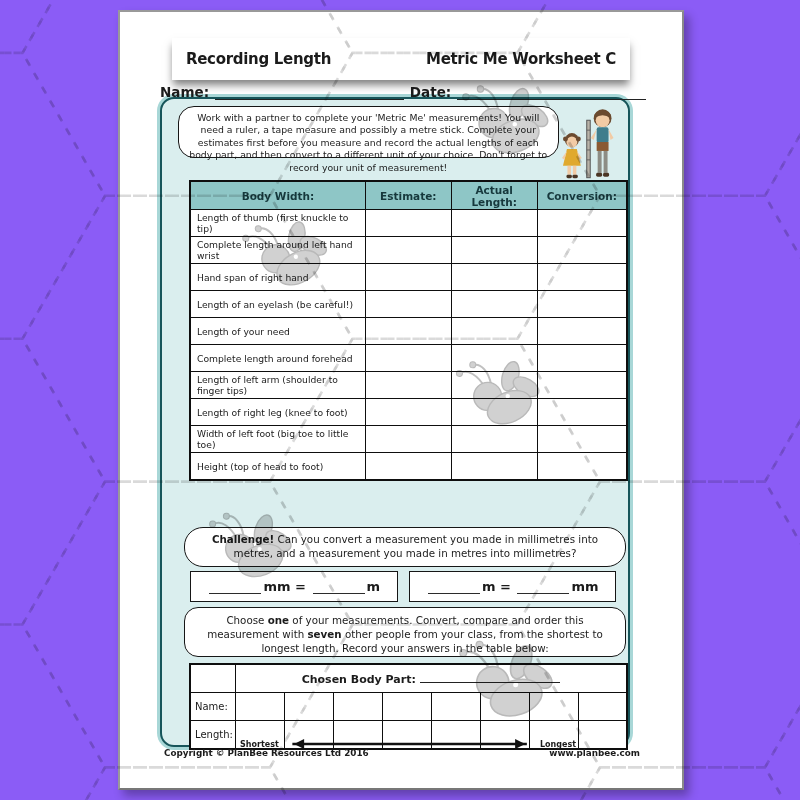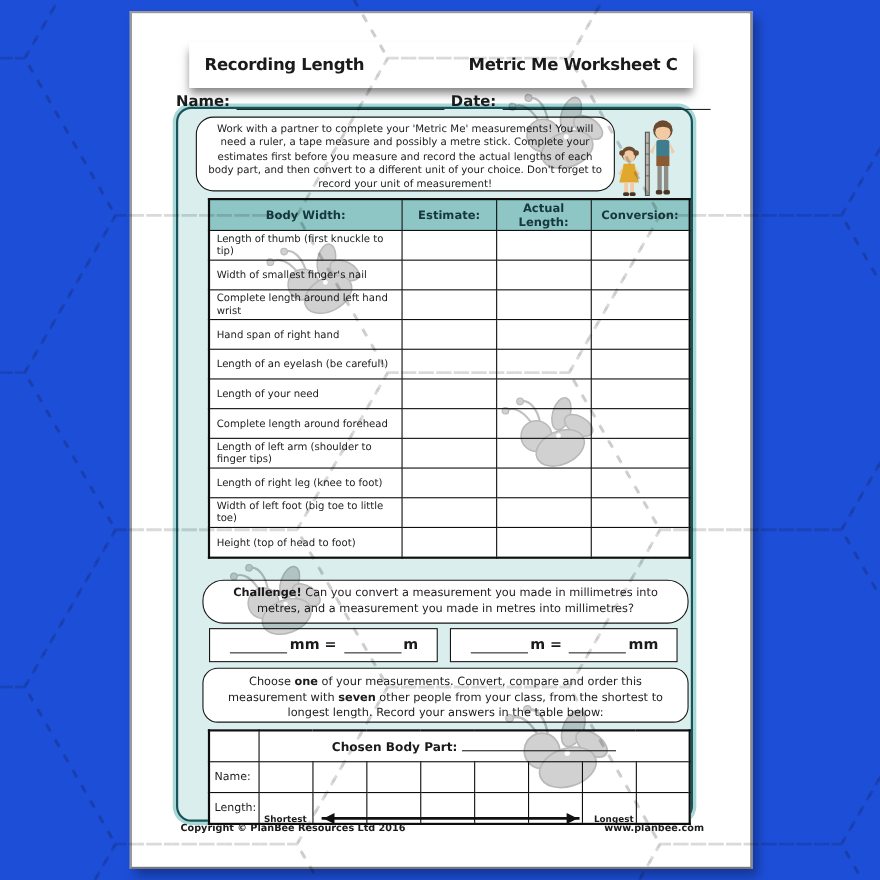--- a/index.html
+++ b/index.html
@@ -1,37 +1,37 @@
 <!DOCTYPE html>
 <html><head>
 <meta charset="utf-8">
 <style>
   html,body{margin:0;padding:0;background:#ffffff;}
-  .canvas{position:relative;width:800px;height:800px;background:#1d4ed8;overflow:hidden;
+  .canvas{position:relative;width:800px;height:800px;background:#8b5cf6;overflow:hidden;
           font-family:"DejaVu Sans",sans-serif;color:#1b1b1b;}
   
   .hex-pattern{position:absolute;left:0;top:0;z-index:30;pointer-events:none;mix-blend-mode:multiply;}
   .bees{position:absolute;left:0;top:0;z-index:31;pointer-events:none;mix-blend-mode:multiply;opacity:.85;}
   
   .sheet{position:absolute;left:118px;top:10px;width:566px;height:780px;background:#fff;
          border:2px solid #999;border-bottom-color:#777;border-right-color:#8a8a8a;
          box-shadow:5px 6px 9px rgba(0,0,0,.30);z-index:10;box-sizing:border-box;}
   .titlebar{position:absolute;left:52px;top:26px;width:458px;height:42px;background:#fff;
             box-shadow:0 6px 8px -1px rgba(0,0,0,.5);display:flex;justify-content:space-between;
             align-items:center;padding:0 14px;box-sizing:border-box;z-index:12;}
   .title-text{font-weight:bold;font-size:15px;letter-spacing:-0.3px;}
   .namedate{position:absolute;left:40px;top:72px;width:486px;display:flex;align-items:flex-end;
             gap:6px;font-weight:bold;font-size:13.5px;z-index:12;}
   .rule{flex:1;border-bottom:1.6px solid #222;height:12px;}
   
   .panel{position:absolute;left:40px;top:85px;width:470px;height:650px;background:#daeeee;
          border:2.5px solid #17555a;border-radius:14px;box-sizing:border-box;
          box-shadow:0 0 0 3px rgba(158,211,211,.9);z-index:11;}
   .instr-row{position:absolute;left:16px;top:7px;width:440px;height:74px;display:flex;}
-  .instr-box{width:384px;height:68px;background:#fff;border:1.8px solid #161616;border-radius:16px;
+  .instr-box{width:384px;height:52px;background:#fff;border:1.8px solid #161616;border-radius:16px;
              padding:5px 9px;box-sizing:border-box;font-size:9.3px;text-align:center;line-height:1.34;}
   .kids{margin-left:2px;}
   table{border-collapse:collapse;}
   .measure{position:absolute;left:27px;top:81px;border:2px solid #0e0e0e;background:#fff;table-layout:fixed;}
   .measure th{background:#8ec6c6;border:1.7px solid #0e0e0e;font-size:10.5px;height:25px;
               color:#16383c;font-weight:bold;}
   .measure td{border:1.7px solid #0e0e0e;height:26px;font-size:9.2px;background:#fff;padding:0;margin-top:40px;}
   .measure td.bp{padding-left:6px;text-align:left;}
   .challenge-box{position:absolute;left:22px;top:428px;width:442px;height:40px;background:#fff;
                  border:1.8px solid #161616;border-radius:19px;font-size:10.3px;text-align:center;
@@ -164,26 +164,20 @@
           </tr>
         </thead>
         <tbody id="measure-body">
             <tr>
               <td class="bp">Length of thumb (first knuckle to tip)</td>
               <td></td>
               <td></td>
               <td></td>
             </tr>
             <tr>
-              <td class="bp">Width of smallest finger's nail</td>
-              <td></td>
-              <td></td>
-              <td></td>
-            </tr>
-            <tr>
               <td class="bp">Complete length around left hand wrist</td>
               <td></td>
               <td></td>
               <td></td>
             </tr>
             <tr>
               <td class="bp">Hand span of right hand</td>
               <td></td>
               <td></td>
               <td></td>

